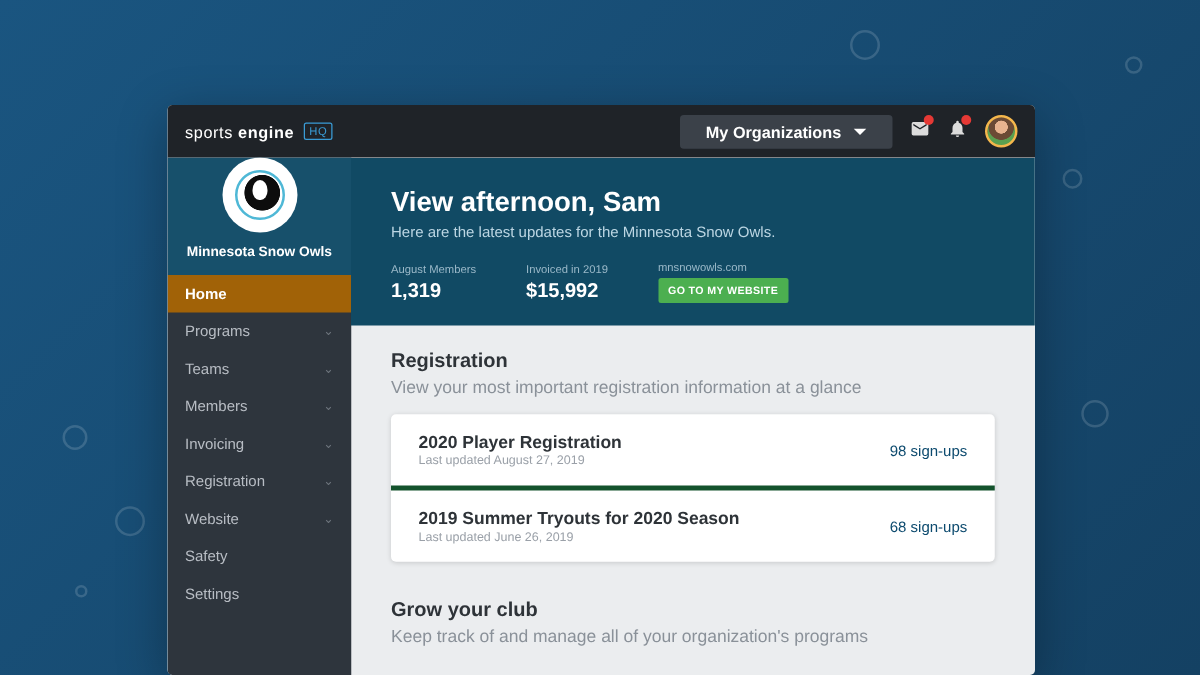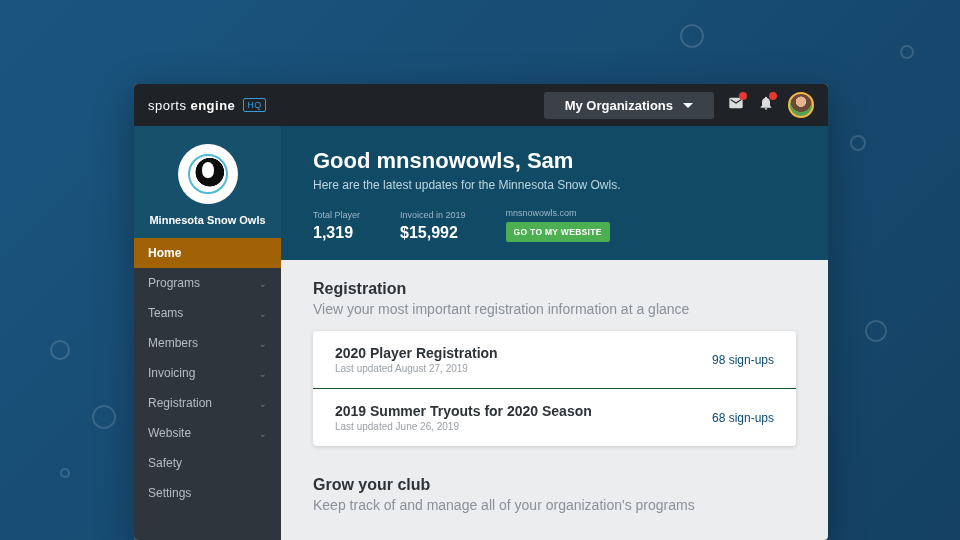--- a/index.html
+++ b/index.html
@@ -28,21 +28,21 @@
     background: #3b4149; color: #fff; font-size: 13px; font-weight: 600;
     padding: 6px 21px; border-radius: 3px; display: flex; align-items: center; gap: 10px;
   }
   .chev-down { width: 0; height: 0; border-left: 5px solid transparent; border-right: 5px solid transparent; border-top: 5px solid #fff; }
   .icon-btn { position: relative; color: #dcdcdc; }
   .icon-btn svg { width: 16px; height: 16px; fill: #dcdcdc; }
   .red-dot { position: absolute; top: -3px; right: -3px; width: 8px; height: 8px; background: #e53935; border-radius: 50%; }
   .avatar { width: 26px; height: 26px; border-radius: 50%; border: 2px solid #f5b74c; background: radial-gradient(circle at 50% 35%, #e8b38f 28%, #6b4a35 30% 55%, #5aa050 58%); }
   .body { flex: 1; display: flex; overflow: hidden; }
   .sidebar { width: 147px; background: #2e353d; color: #c9cdd2; display: flex; flex-direction: column; font-size: 12px; }
-  .org-block { background: #17506b; text-align: center; padding: 18px 6px 12px; }
+  .org-block { background: #17506b; text-align: center; padding: 0 6px 12px; }
   .org-logo {
     width: 60px; height: 60px; background: #fff; border-radius: 50%;
     margin: 0 auto 10px; display: flex; align-items: center; justify-content: center;
   }
   .org-logo-inner {
     width: 40px; height: 40px; border-radius: 50%;
     background: radial-gradient(circle at 55% 45%, #0d0d0d 50%, transparent 52%);
     border: 2px solid #4fb8d6; position: relative;
   }
   .org-logo-inner::after {
@@ -70,21 +70,21 @@
   }
   .content { padding: 20px 32px 40px; }
   .section-title { font-size: 16px; font-weight: 700; color: #2e3338; margin-bottom: 3px; }
   .section-sub { font-size: 14px; color: #8a9199; margin-bottom: 14px; }
   .card {
     background: #fff; border-radius: 4px; box-shadow: 0 1px 4px rgba(0,0,0,0.15);
     margin-bottom: 30px;
   }
   .reg-row {
     display: flex; justify-content: space-between; align-items: center;
-    padding: 14px 22px; border-bottom: 1px solid #14532d;
+    padding: 14px 22px; border-bottom: 4px solid #14532d;
   }
   .reg-row:last-child { border-bottom: none; }
   .reg-title { font-size: 14px; font-weight: 700; color: #2e3338; margin-bottom: 2px; }
   .reg-date { font-size: 10px; color: #9aa0a8; }
   .reg-count { font-size: 12px; color: #0c4a6e; font-weight: 500; }
 </style>
 </head>
 <body>
 
 <div class="bg">
@@ -166,25 +166,25 @@
             <span>Safety</span>
           </li>
           <li class="nav-item">
             <span>Settings</span>
           </li>
         </ul>
       </div>
 
       <div class="main">
         <div class="hero">
-          <h1>Good mnsnowowls, Sam</h1>
+          <h1>View afternoon, Sam</h1>
           <div class="hero-sub">Here are the latest updates for the Minnesota Snow Owls.</div>
           <div class="stats">
             <div>
-              <div class="stat-label">Total Player</div>
+              <div class="stat-label">August Members</div>
               <div class="stat-value">1,319</div>
             </div>
             <div>
               <div class="stat-label">Invoiced in 2019</div>
               <div class="stat-value">$15,992</div>
             </div>
             <div>
               <div class="stat-label">mnsnowowls.com</div>
               <div class="go-btn">GO TO MY WEBSITE</div>
             </div>

